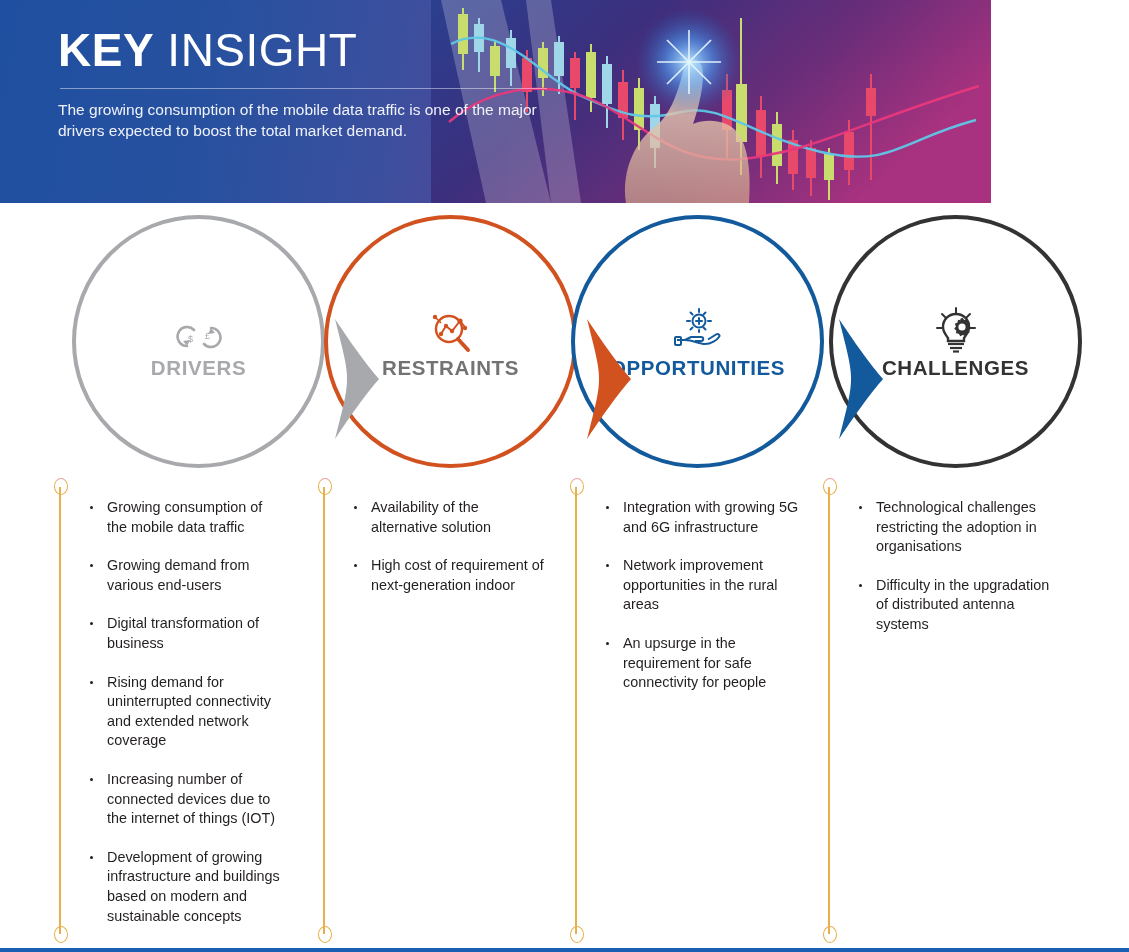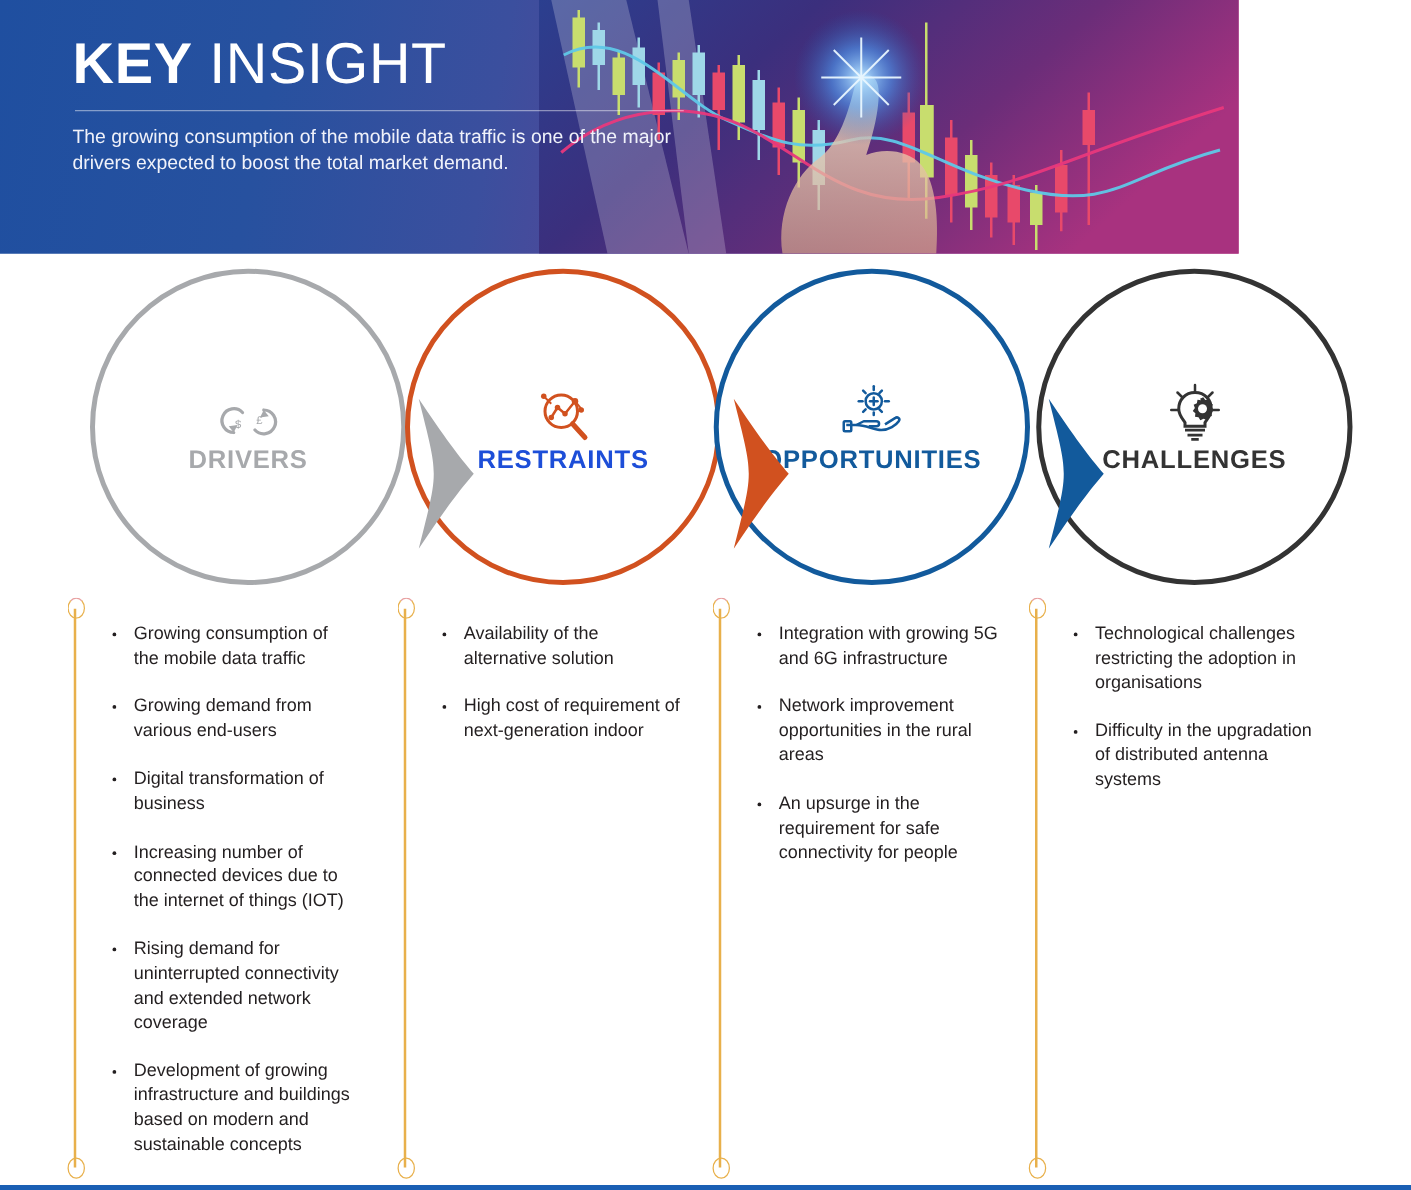--- a/index.html
+++ b/index.html
@@ -75,21 +75,21 @@
   .c-restraints{left:19px;border-color:#d1511f;}
   .c-opportunities{left:14px;border-color:#125a9c;}
   .c-challenges{left:19px;border-color:#333333;}
 
   .circ-icon{height:50px;display:flex;align-items:flex-end;justify-content:center;margin-bottom:2px;}
   .circ-label{
     font-size:20.5px;font-weight:700;letter-spacing:.6px;
     text-align:left;
   }
   .l-drivers{color:#a7a9ac;}
-  .l-restraints{color:#1d4ed8;}
+  .l-restraints{color:#737373;}
   .l-opportunities{color:#125a9c;}
   .l-challenges{color:#333333;}
 
   
   .chev{position:absolute;top:116px;z-index:4;}
   .chev-0{left:333px;}
   .chev-1{left:585px;}
   .chev-2{left:837px;}
 
   
@@ -424,22 +424,22 @@
     <div class="gold g-3">
       <div class="cap cap-top"></div>
       <div class="line"></div>
       <div class="cap cap-bot"></div>
     </div>
 
     <ul class="bullets b-0">
       <li>Growing consumption of the mobile data traffic</li>
       <li>Growing demand from various end-users</li>
       <li>Digital transformation of business</li>
+      <li>Rising demand for uninterrupted connectivity and extended network coverage</li>
       <li>Increasing number of connected devices due to the internet of things (IOT)</li>
-      <li>Rising demand for uninterrupted connectivity and extended network coverage</li>
       <li>Development of growing infrastructure and buildings based on modern and sustainable concepts</li>
     </ul>
 
     <ul class="bullets b-1">
       <li>Availability of the alternative solution</li>
       <li>High cost of requirement of next-generation indoor</li>
     </ul>
 
     <ul class="bullets b-2">
       <li>Integration with growing 5G and 6G infrastructure</li>

